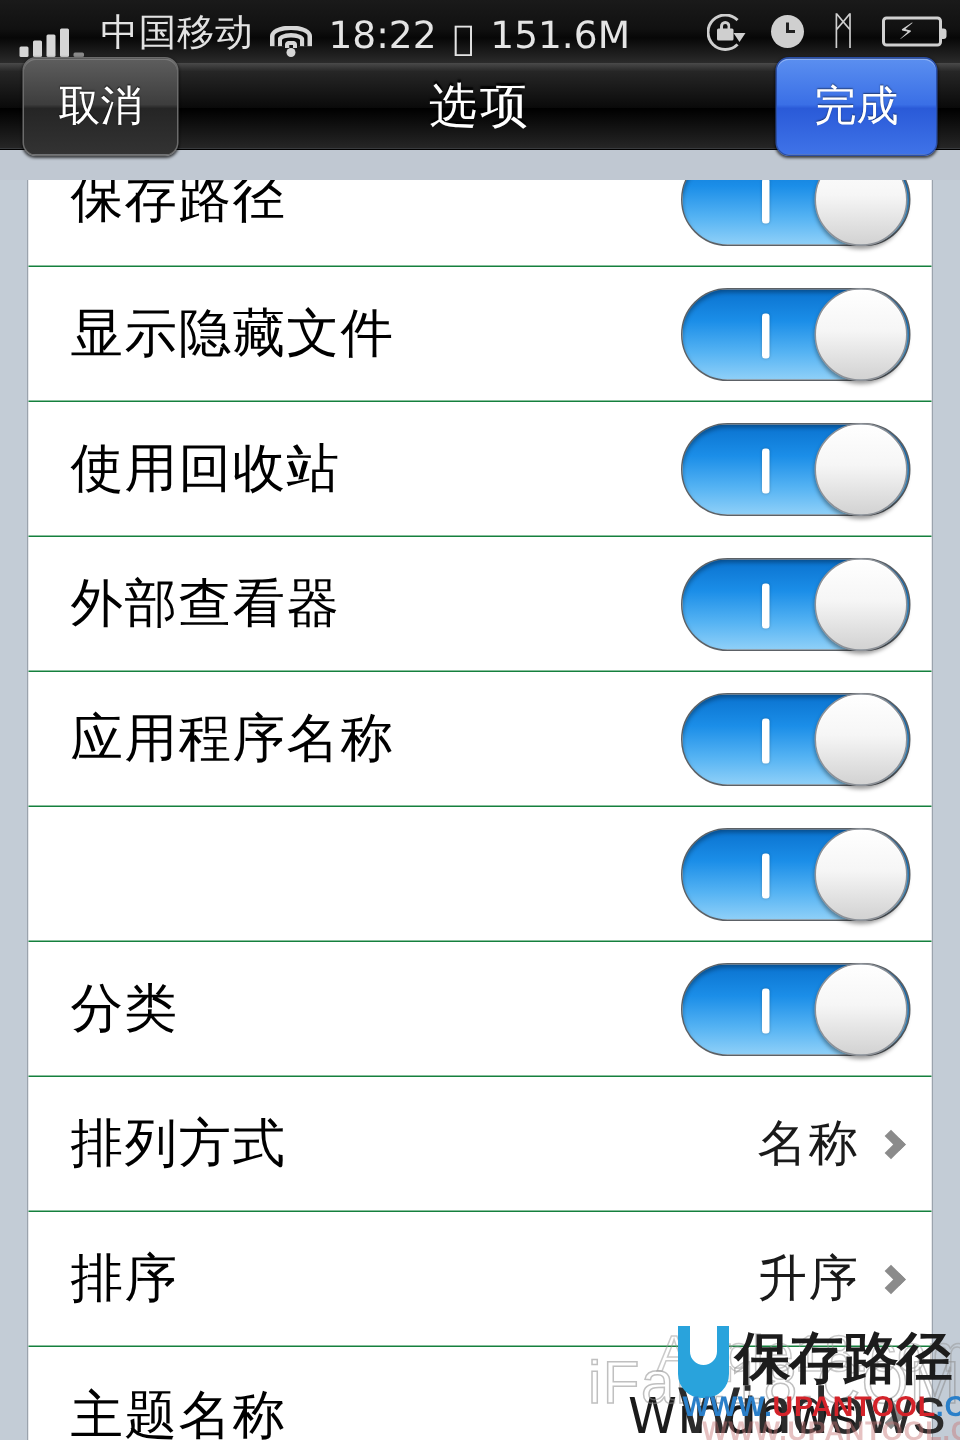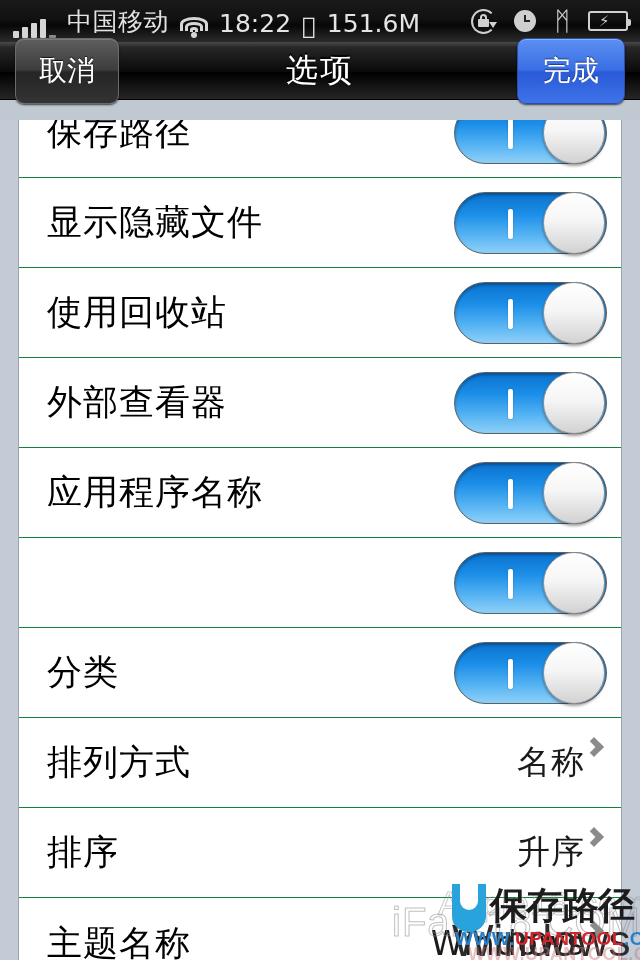--- a/index.html
+++ b/index.html
@@ -99,21 +99,21 @@
   }
   .row{
     position:relative; height:90px;
     display:flex; align-items:center;
     padding:0 14px 0 28px;
     border-bottom:1px solid #15803d;
     background:#fff;
   }
   .row:last-child{ border-bottom:none; }
   .row-label{ font-size:35px; color:#000; letter-spacing:1px; }
-  .row-right{ margin-left:auto; display:flex; gap:2px; }
+  .row-right{ margin-left:auto; display:flex; align-items:center; gap:14px; }
   .row-value{ font-size:33px; color:#1a1a1a; letter-spacing:1px; }
   .chev{ width:14px; height:14px; border-right:6px solid #8b8b8b;
          border-bottom:6px solid #8b8b8b; transform:rotate(-45deg); margin-right:6px; }
 
   
   .toggle{
     position:relative; width:153px; height:62px; border-radius:31px;
     background:linear-gradient(to bottom,#0a72cf 0%,#1b8ee8 35%,#55b3f3 70%,#8fd0f8 100%);
     border:1px solid #5c6166;
     box-shadow:inset 0 2px 3px rgba(0,0,0,.32), 0 1px 1px rgba(255,255,255,.5);

